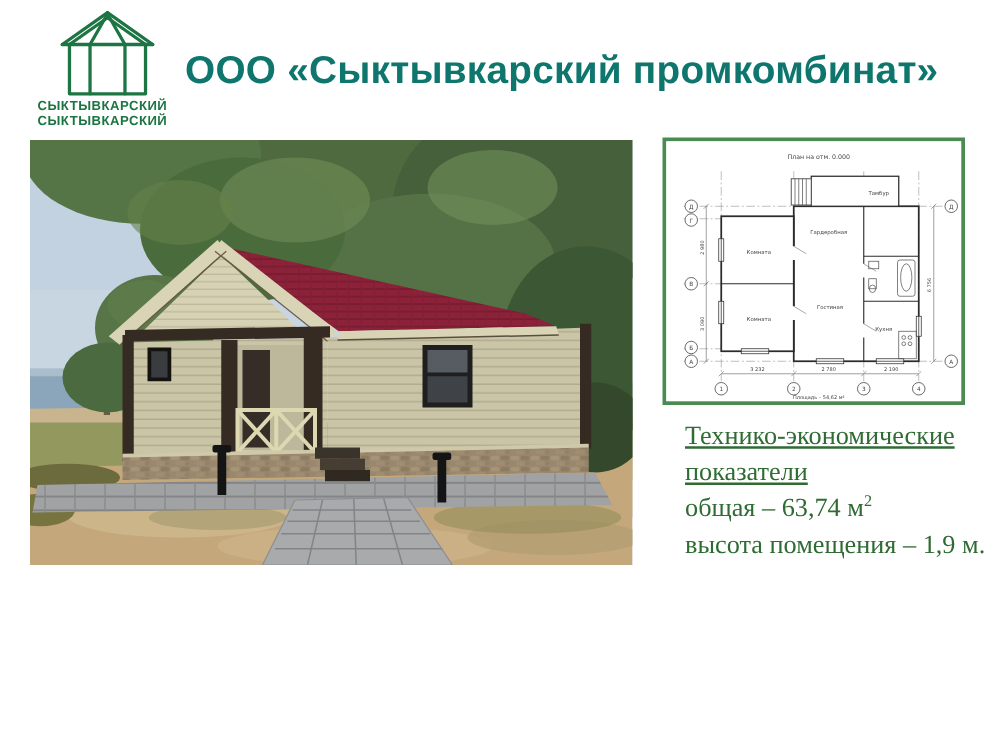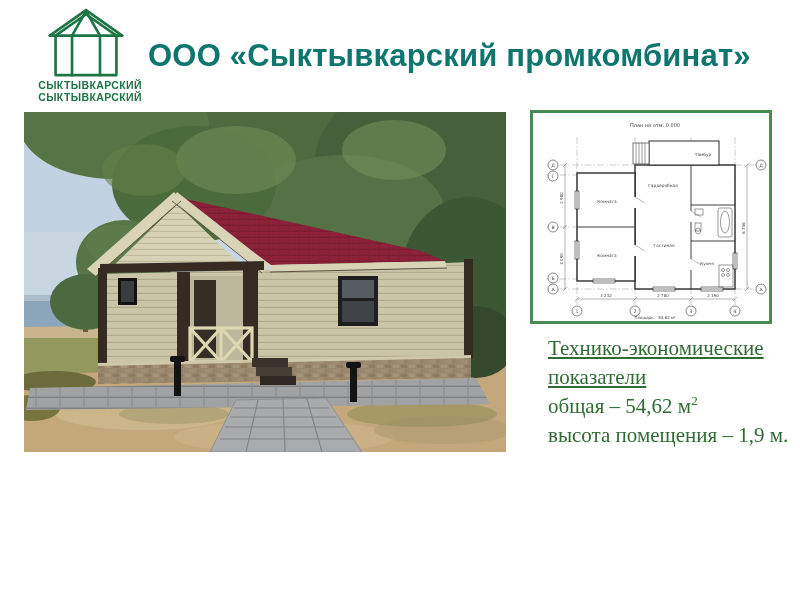--- a/index.html
+++ b/index.html
@@ -1,21 +1,21 @@
 <!DOCTYPE html>
 <html><head>
 <meta charset="utf-8">
 <style>
   html,body{margin:0;padding:0;}
   body{width:800px;height:600px;background:#ffffff;position:relative;overflow:hidden;
        font-family:"Liberation Sans",sans-serif;}
   .slide{position:absolute;inset:0;background:#fff;}
 
   
-  .logo{position:absolute;left:30px;top:6px;width:112px;text-align:right;}
+  .logo{position:absolute;left:30px;top:6px;width:112px;text-align:left;}
   .logo svg{display:block;margin:0 auto;width:96px;height:74px;}
   .logo-text{color:#1d7544;font-weight:bold;font-size:10.5px;line-height:11.5px;letter-spacing:.4px;}
 
   
   .title{position:absolute;left:148px;top:38px;width:645px;margin:0;
          font-size:31px;font-weight:bold;color:#0f766e;letter-spacing:.2px;white-space:nowrap;}
 
   
   .photo{position:absolute;left:24px;top:112px;width:482px;height:340px;}
   .photo svg{display:block;}
@@ -355,18 +355,18 @@
   </div>
 
   <div class="info">
     <div>
       <span class="u">Технико-экономические</span>
     </div>
     <div>
       <span class="u">показатели</span>
     </div>
     <div>
-      <span>общая – 54,62 м</span><sup>2</sup>
+      <span>общая – 63,74 м</span><sup>2</sup>
     </div>
     <div>высота помещения –  1,9 м.</div>
   </div>
 
 </div>
 
 </body></html>

